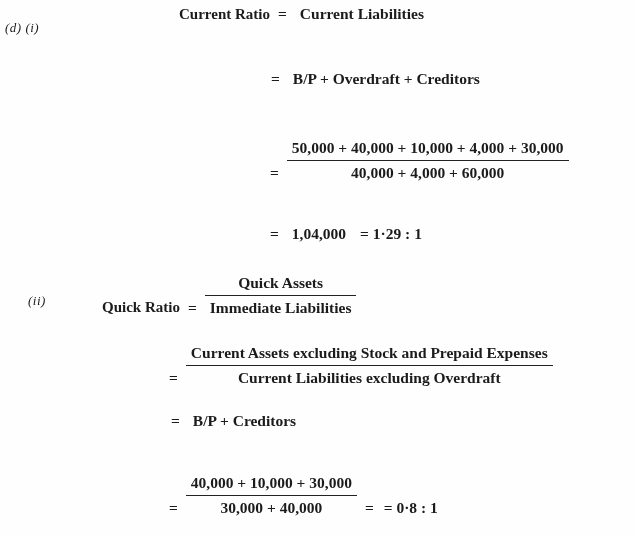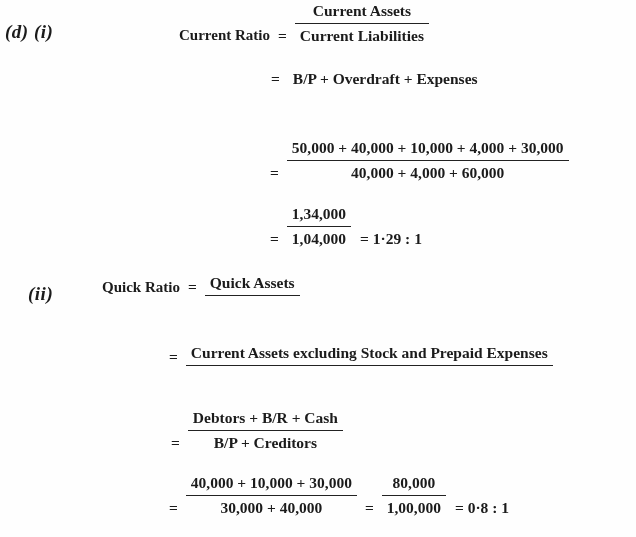--- a/index.html
+++ b/index.html
@@ -12,23 +12,23 @@
     position: relative;
     width: 636px;
     height: 537px;
     background: #fefefe;
     overflow: hidden;
     font-size: 15.5px;
     line-height: 1.15;
   }
   .part-label {
     position: absolute;
-    font-weight: bold;
+    font-weight: normal;
     font-style: italic;
-    font-size: 19px;
+    font-size: 13px;
     letter-spacing: 0.5px;
   }
   .row {
     position: absolute;
     display: flex;
     align-items: flex-end;
     gap: 7px;
     white-space: nowrap;
     font-weight: bold;
   }
@@ -54,81 +54,76 @@
 <body>
 
 <div class="page">
 
   <span class="part-label" style="left:5px; top:21px;">(d) (i)</span>
 
   <div class="row" style="left:179px; top:2px;">
     <span class="rname">Current Ratio</span>
     <span class="eq">=</span>
     <span class="frac">
-      <span class="num">Current Assets</span>
       <span class="den">Current Liabilities</span>
     </span>
   </div>
 
   <div class="row" style="left:270px; top:67px;">
     <span class="eq">=</span>
     <span class="frac">
-      <span class="den">B/P + Overdraft + Expenses</span>
+      <span class="den">B/P + Overdraft + Creditors</span>
     </span>
   </div>
 
   <div class="row" style="left:269px; top:139px;">
     <span class="eq">=</span>
     <span class="frac">
       <span class="num">50,000 + 40,000 + 10,000 + 4,000 + 30,000</span>
       <span class="den">40,000 + 4,000 + 60,000</span>
     </span>
   </div>
 
   <div class="row" style="left:269px; top:205px;">
     <span class="eq">=</span>
     <span class="frac">
-      <span class="num">1,34,000</span>
       <span class="den">1,04,000</span>
     </span>
     <span class="result">= 1·29 : 1</span>
   </div>
 
-  <span class="part-label" style="left:28px; top:283px;">(ii)</span>
+  <span class="part-label" style="left:28px; top:294px;">(ii)</span>
 
   <div class="row" style="left:102px; top:274px;">
     <span class="rname">Quick Ratio</span>
     <span class="eq">=</span>
     <span class="frac">
       <span class="num">Quick Assets</span>
+      <span class="den">Immediate Liabilities</span>
     </span>
   </div>
 
   <div class="row" style="left:168px; top:344px;">
     <span class="eq">=</span>
     <span class="frac">
       <span class="num">Current Assets excluding Stock and Prepaid Expenses</span>
+      <span class="den">Current Liabilities excluding Overdraft</span>
     </span>
   </div>
 
   <div class="row" style="left:170px; top:409px;">
     <span class="eq">=</span>
     <span class="frac">
-      <span class="num">Debtors + B/R + Cash</span>
       <span class="den">B/P + Creditors</span>
     </span>
   </div>
 
   <div class="row" style="left:168px; top:474px;">
     <span class="eq">=</span>
     <span class="frac">
       <span class="num">40,000 + 10,000 + 30,000</span>
       <span class="den">30,000 + 40,000</span>
     </span>
     <span class="eq">=</span>
-    <span class="frac">
-      <span class="num">80,000</span>
-      <span class="den">1,00,000</span>
-    </span>
     <span class="result">= 0·8 : 1</span>
   </div>
 
 </div>
 
 </body></html>

